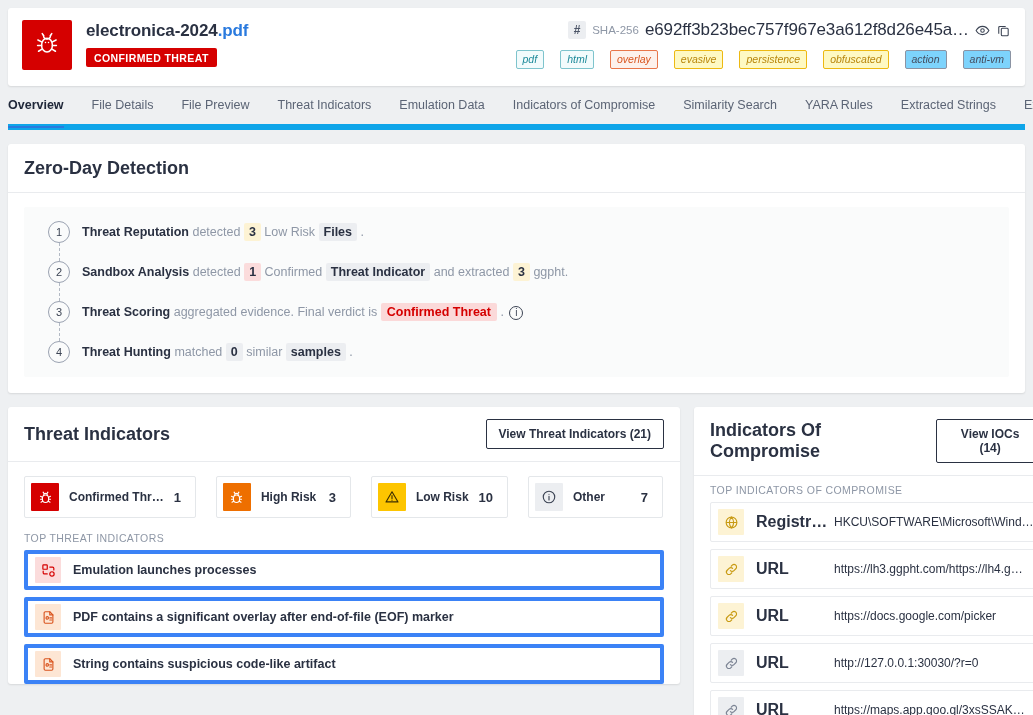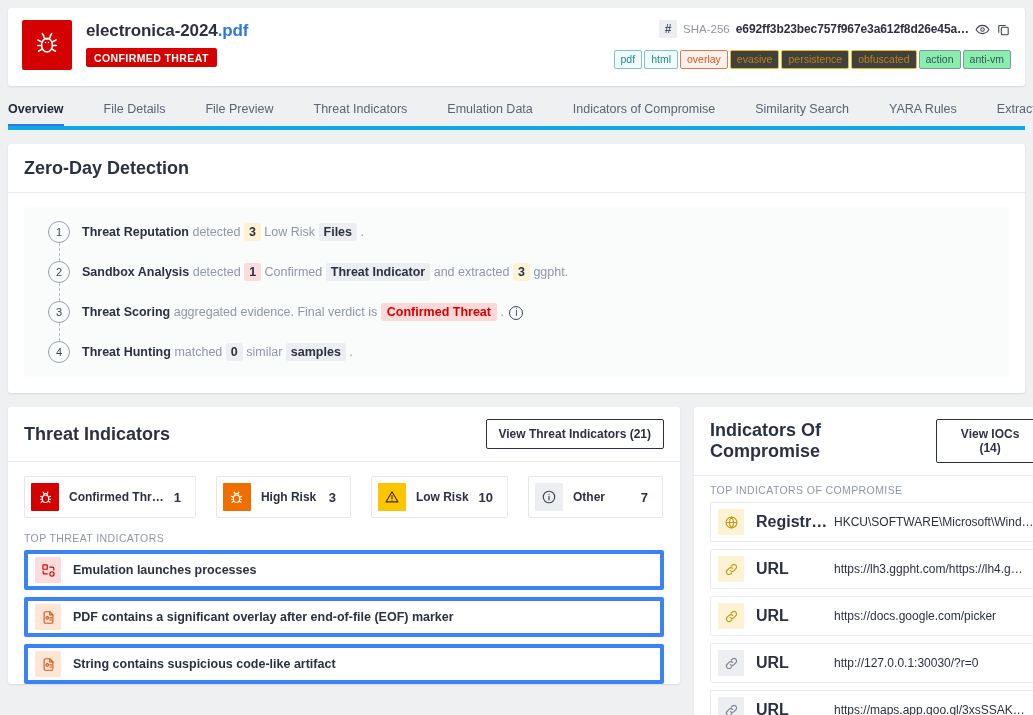--- a/index.html
+++ b/index.html
@@ -45,44 +45,44 @@
     display: flex; align-items: center; gap: 6px;
     font-size: 11.5px;
   }
   .hash-chip {
     background: #eceef1; color: #4d5668;
     width: 18px; height: 18px; border-radius: 2px;
     display: flex; align-items: center; justify-content: center;
     font-size: 12px; font-weight: bold;
   }
   .hash-label { color: #8e97a6; font-size: 11.5px; }
-  .hash-value { color: #2a3142; font-weight: bold; font-size: 12px; letter-spacing: -.1px; }
+  .hash-value { color: #2a3142; font-weight: normal; font-size: 17px; letter-spacing: -.1px; }
   .hash-ico { color: #3c4454; cursor: pointer; display: flex; align-items: center; }
 
   
   .tag-row {
     position: absolute; right: 14px; top: 42px;
-    display: flex; gap: 2px;
+    display: flex; gap: 16px; font-style: italic;
   }
   .tag {
     font-size: 10.5px; padding: 2px 6px 2px 6px;
     border: 1px solid; border-radius: 2px; line-height: 13px;
   }
   .tag-teal   { color: #1e8a9a; border-color: #7ec4cd; background: #f2fbfc; }
   .tag-orange { color: #d9541e; border-color: #e8764a; background: #fdf1ec; }
-  .tag-yellow { color: #b8860b; border-color: #edb912; background: #404040; }
-  .tag-gray   { color: #444c5e; border-color: #8b93a3; background: #86efac; }
+  .tag-yellow { color: #b8860b; border-color: #edb912; background: #fef9c3; }
+  .tag-gray   { color: #444c5e; border-color: #8b93a3; background: #7dd3fc; }
 
   
   .tabs {
     position: relative; margin-top: 8px;
     background: transparent;
     height: 36px;
-    display: flex; align-items: center; gap: 12px;
-    border-bottom: 4px solid #0ea5e9;
+    display: flex; gap: 0;
+    border-bottom: 6px solid #0ea5e9;
   }
   .tab {
     font-size: 12.5px; color: #57607180; color: #5b6475;
     padding: 0 14px 10px 14px; cursor: pointer; white-space: nowrap;
     position: relative; top: 4px;
   }
   .tab:first-child { padding-left: 0; }
   .tab.active { color: #20283a; font-weight: bold; }
   .tab.active::after {
     content: ""; position: absolute; left: 0; right: 14px; bottom: 0;

